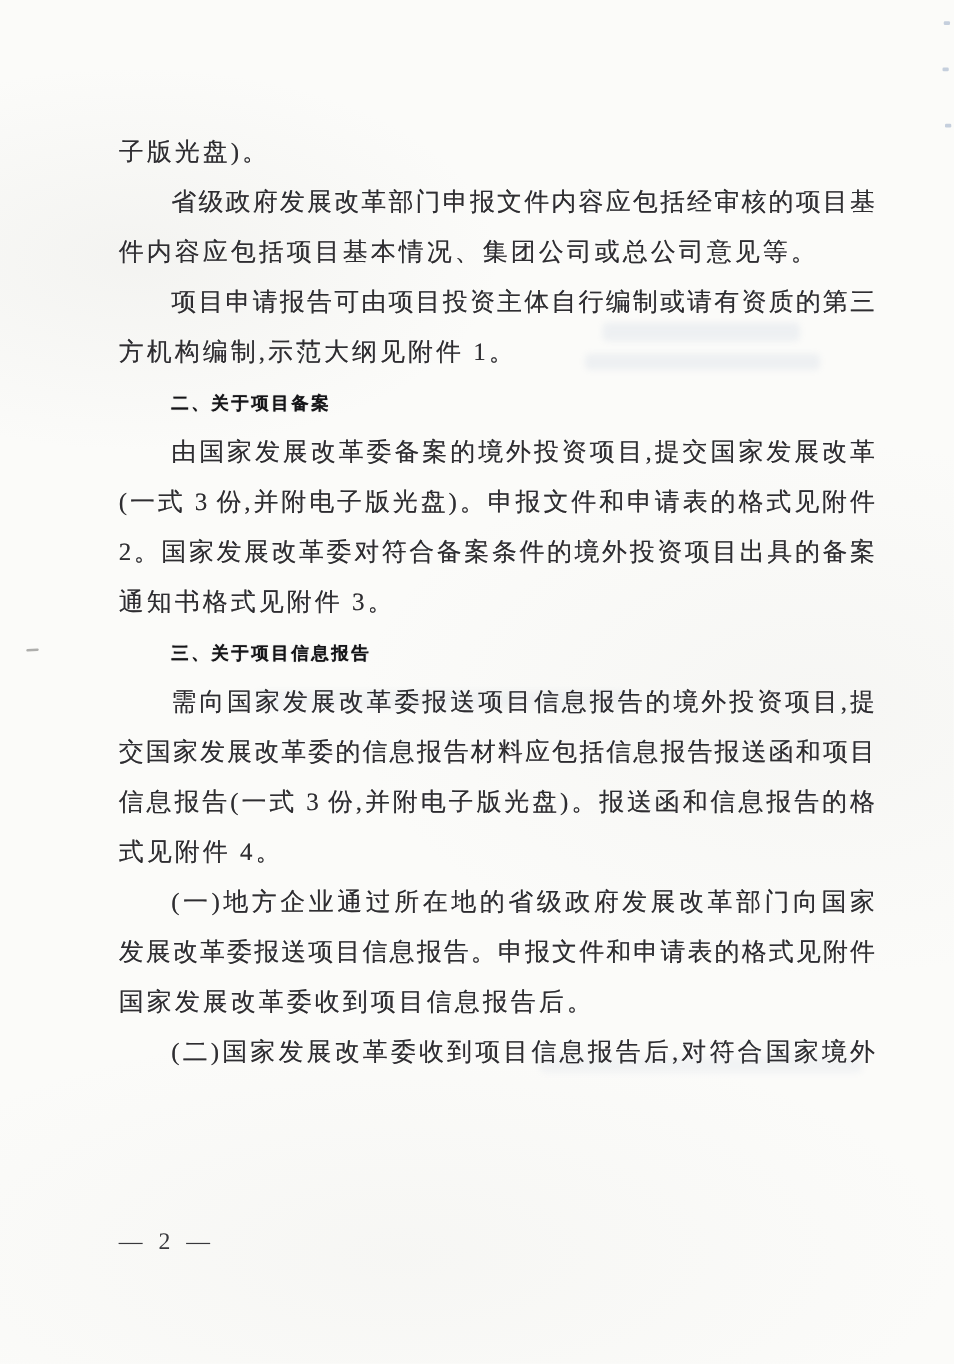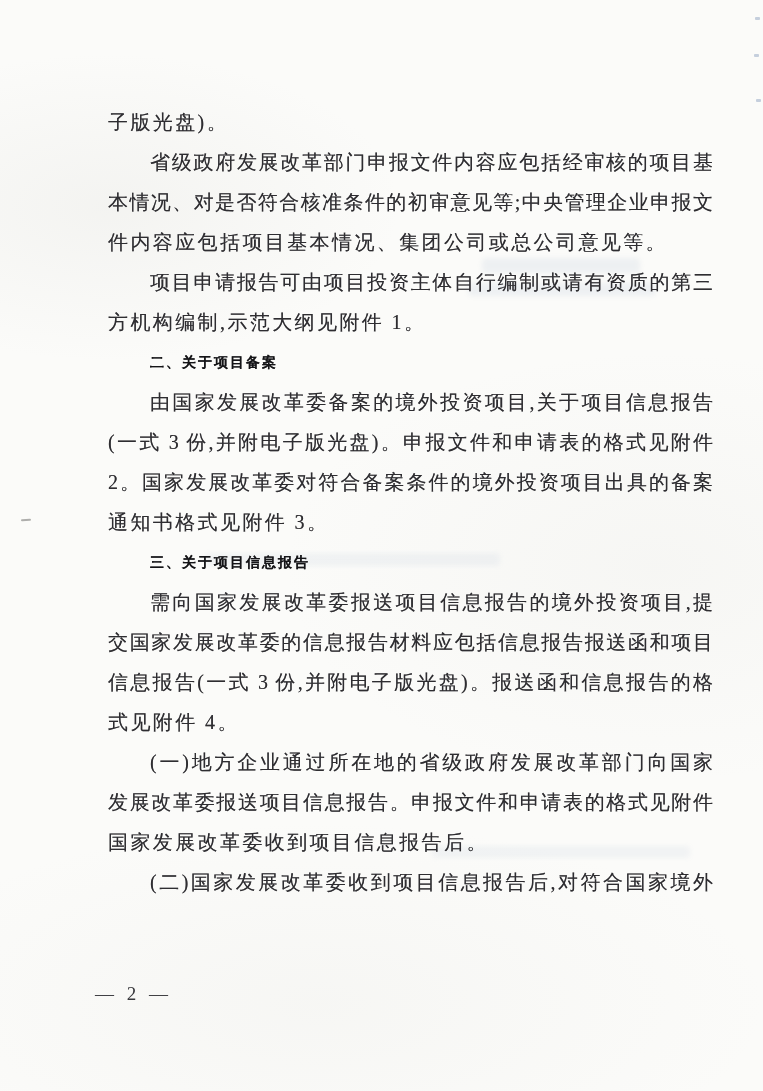--- a/index.html
+++ b/index.html
@@ -15,21 +15,21 @@
     overflow:hidden;
     background:
       radial-gradient(ellipse 420px 220px at 14% 19%, rgba(198,198,192,.14), transparent 70%),
       radial-gradient(ellipse 520px 300px at 86% 52%, rgba(204,204,198,.10), transparent 72%),
       radial-gradient(ellipse 640px 260px at 42% 92%, rgba(206,206,200,.10), transparent 70%),
       var(--paper);
     font-family:"Liberation Serif","DejaVu Serif",serif;
     color:var(--ink);
   }
   .textblock{
-    position:absolute;left:108px;top:102px;width:605px;
+    position:absolute;left:95px;top:102px;width:605px;
   }
   .line{
     height:40px;
     line-height:40px;
     font-size:20px;
     letter-spacing:2.4px;
     white-space:pre-wrap;
     color:var(--ink);
     text-shadow:0 0 .4px rgba(46,45,49,.55);
   }
@@ -92,26 +92,25 @@
   <div class="bleed b3"></div>
   <div class="bleed b4"></div>
   <div class="speck s1"></div>
   <div class="speck s2"></div>
   <div class="speck s3"></div>
   <div class="dash-artifact"></div>
 
   <div class="textblock">
       <div class="line">子版光盘)。</div>
       <div class="line indent justify">省级政府发展改革部门申报文件内容应包括经审核的项目基</div>
-      <div class="line justify">本情况、对是否符合核准条件的初审意见等;中央管理企业申报文</div>
       <div class="line">件内容应包括项目基本情况、集团公司或总公司意见等。</div>
       <div class="line indent justify">项目申请报告可由项目投资主体自行编制或请有资质的第三</div>
       <div class="line">方机构编制,示范大纲见附件 1。</div>
       <div class="line heading indent">二、关于项目备案</div>
-      <div class="line indent justify">由国家发展改革委备案的境外投资项目,关于项目信息报告</div>
+      <div class="line indent justify">由国家发展改革委备案的境外投资项目,提交国家发展改革</div>
       <div class="line justify">(一式 3 份,并附电子版光盘)。申报文件和申请表的格式见附件</div>
       <div class="line justify">2。国家发展改革委对符合备案条件的境外投资项目出具的备案</div>
       <div class="line">通知书格式见附件 3。</div>
       <div class="line heading indent">三、关于项目信息报告</div>
       <div class="line indent justify">需向国家发展改革委报送项目信息报告的境外投资项目,提</div>
       <div class="line justify">交国家发展改革委的信息报告材料应包括信息报告报送函和项目</div>
       <div class="line justify">信息报告(一式 3 份,并附电子版光盘)。报送函和信息报告的格</div>
       <div class="line">式见附件 4。</div>
       <div class="line indent justify">(一)地方企业通过所在地的省级政府发展改革部门向国家</div>
       <div class="line justify">发展改革委报送项目信息报告。申报文件和申请表的格式见附件</div>

